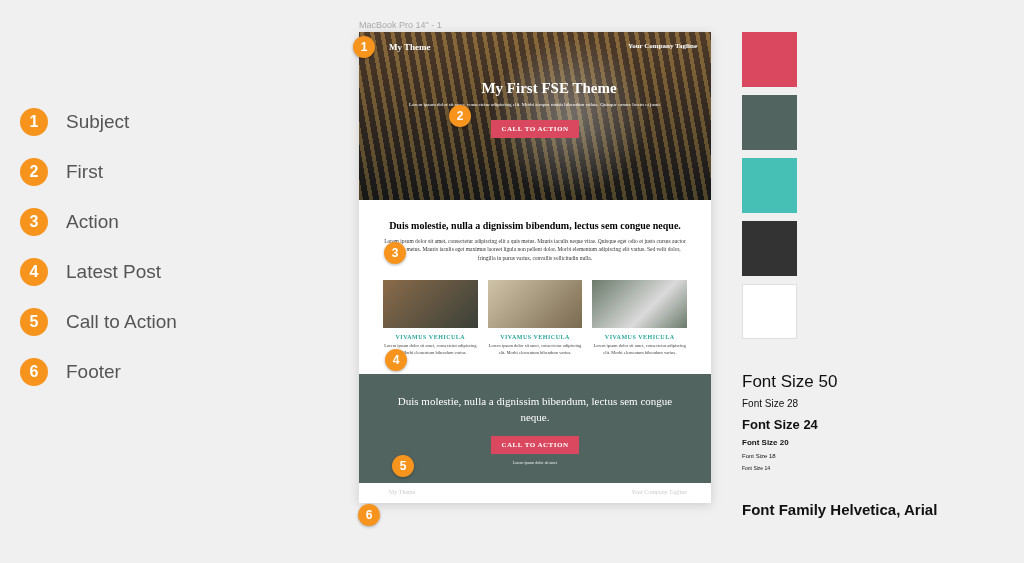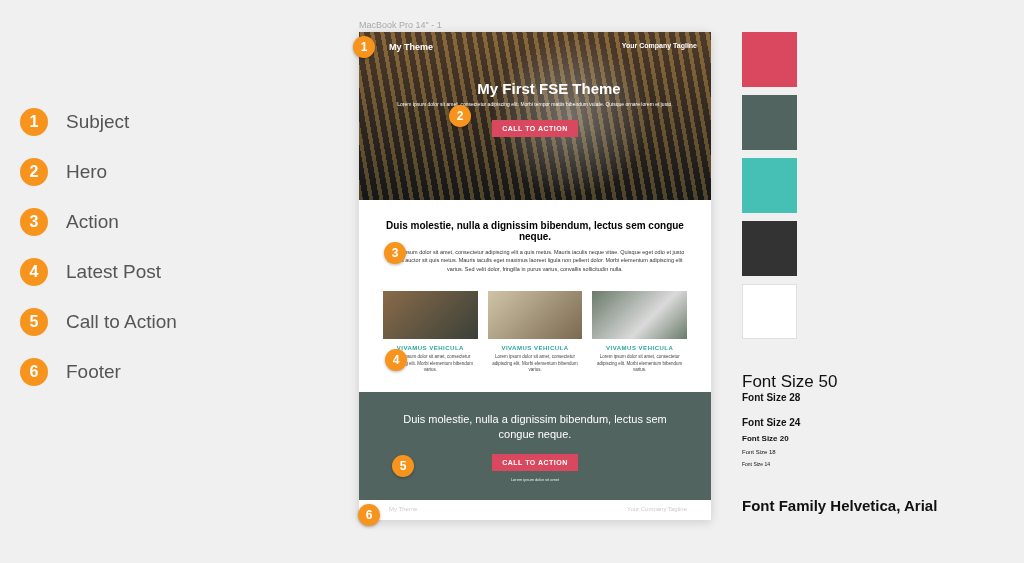--- a/index.html
+++ b/index.html
@@ -46,20 +46,21 @@
     font-size: 9px;
     color: #aaa;
   }
   .mockup {
     position: absolute;
     left: 359px;
     top: 32px;
     width: 352px;
     background: #fff;
     box-shadow: 0 2px 10px rgba(0,0,0,0.15);
+    font-family: Liberation Serif, serif;
   }
   .hero {
     position: relative;
     height: 168px;
     background: linear-gradient(to bottom,#4a6070 0%,#2b3a42 100%);
     overflow: hidden;
   }
   .hero-photo {
     position:absolute; inset:0;
     background:
@@ -135,38 +136,38 @@
   .sw { width:55px; height:55px; margin-bottom:8px; }
   .sw.c1{ background:#d9485f; }
   .sw.c2{ background:#51645f; }
   .sw.c3{ background:#46c0b4; }
   .sw.c4{ background:#333333; }
   .sw.c5{ background:#ffffff; box-shadow: inset 0 0 0 1px #e0e0e0; }
 
   .type-scale { position:absolute; left:742px; top:372px; color:#111; }
   .ts50{ font-size:17px; font-weight:normal; }
   .ts40{ font-size:14px; font-weight:bold; margin-top:1px;}
-  .ts28{ font-size:10px; font-weight:bold; margin-top:0;}
-  .ts24{ font-size:10px; font-weight:bold; margin-top:14px;}
+  .ts28{ font-size:10px; font-weight:normal; margin-top:6px;}
+  .ts24{ font-size:13px; font-weight:bold; margin-top:8px;}
   .ts20{ font-size:8px; font-weight:bold; margin-top:6px;}
   .ts18{ font-size:6px; margin-top:6px;}
   .ts14{ font-size:5px; margin-top:6px;}
   .ff { font-size:15px; font-weight:bold; margin-top:30px; }
 </style>
 </head>
 <body>
 
 <div class="legend">
   <div class="legend-row">
     <span class="badge">1</span>
     <span class="legend-label">Subject</span>
   </div>
   <div class="legend-row">
     <span class="badge">2</span>
-    <span class="legend-label">Hero</span>
+    <span class="legend-label">First</span>
   </div>
   <div class="legend-row">
     <span class="badge">3</span>
     <span class="legend-label">Action</span>
   </div>
   <div class="legend-row">
     <span class="badge">4</span>
     <span class="legend-label">Latest Post</span>
   </div>
   <div class="legend-row">

